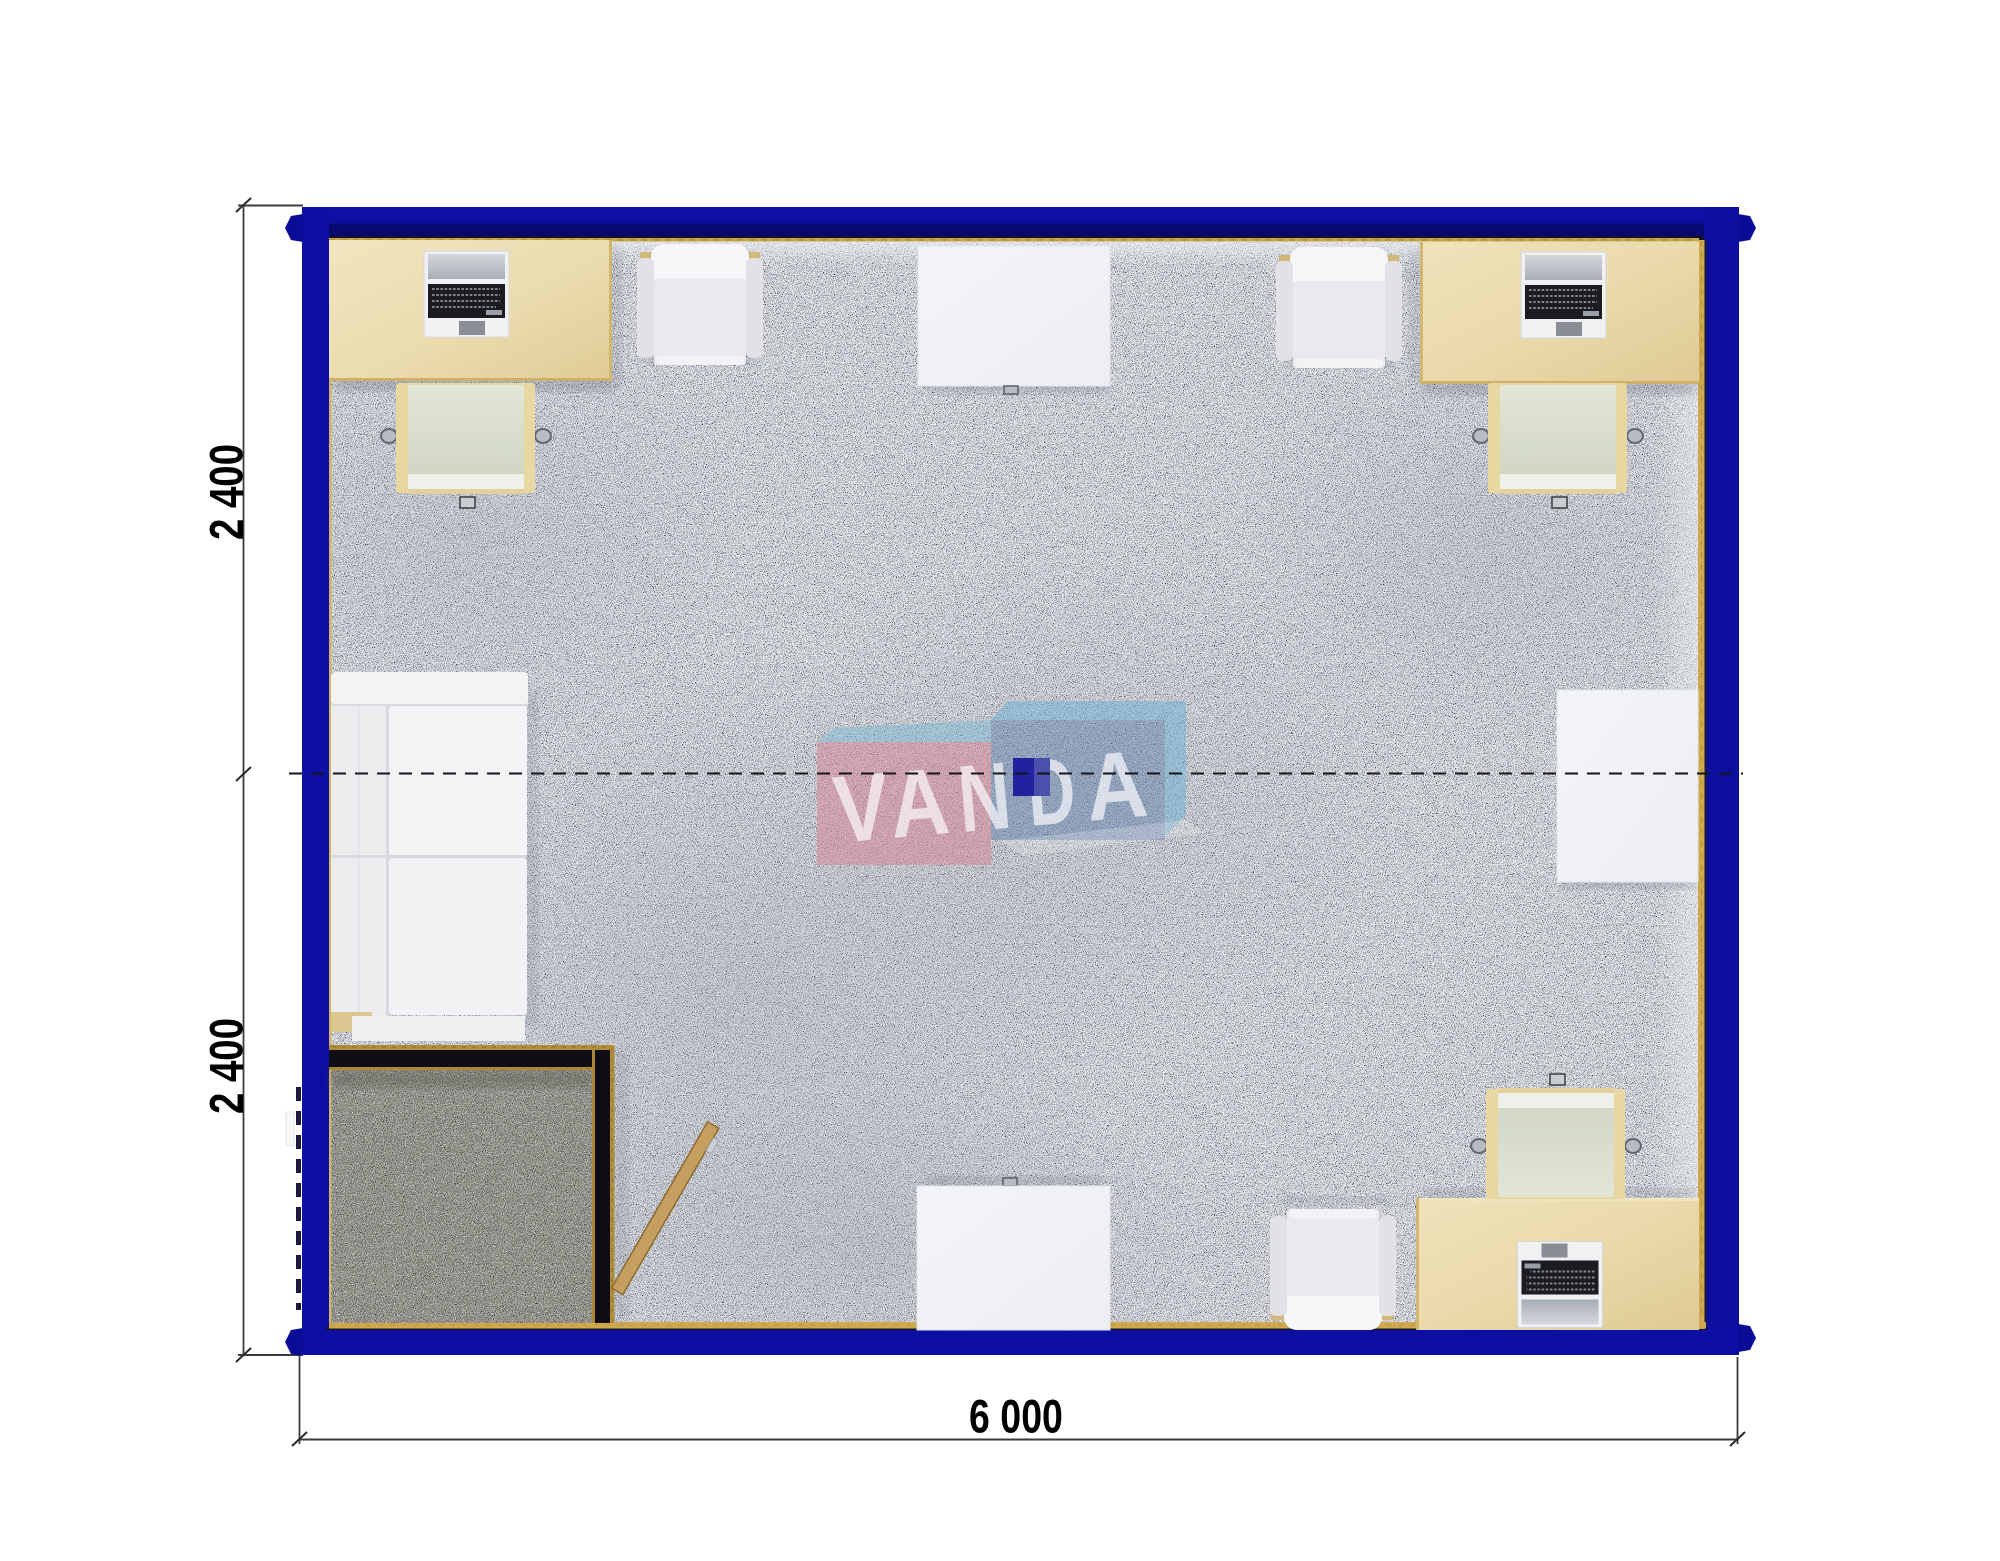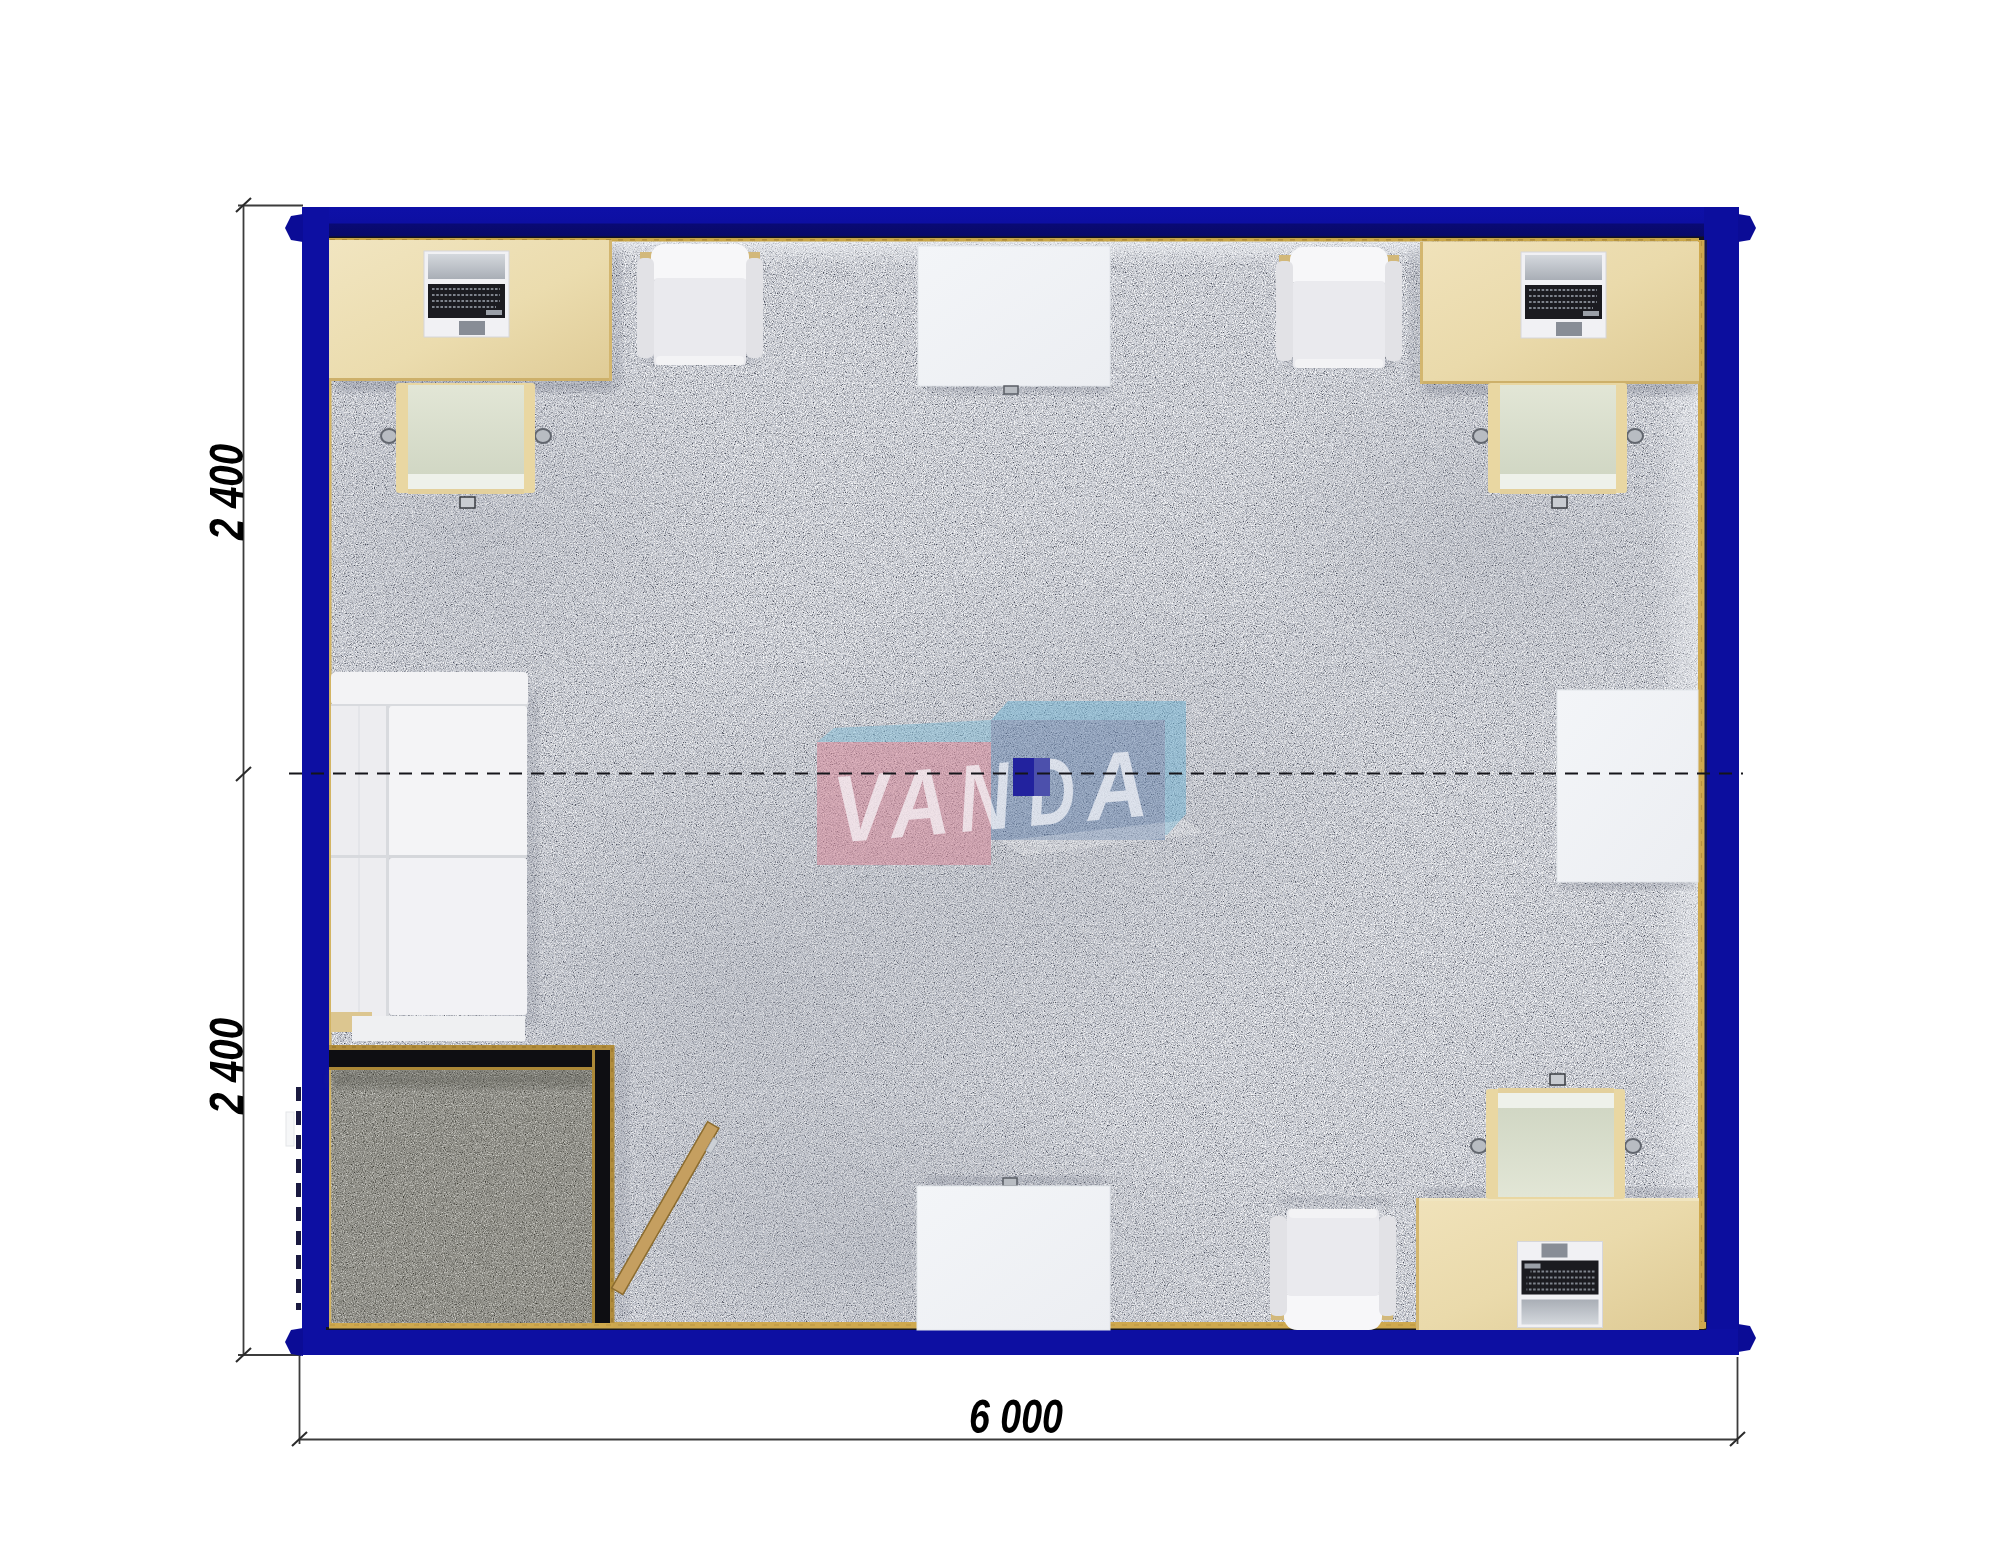--- a/index.html
+++ b/index.html
@@ -1,16 +1,16 @@
 <!DOCTYPE html>
 <html><head>
 <meta charset="utf-8">
 <style>
   html,body{margin:0;padding:0;background:#ffffff;}
-  #page{position:relative;width:2000px;height:1561px;background:#ffffff;font-family:"Liberation Sans",sans-serif;font-style:italic;}
+  #page{position:relative;width:2000px;height:1561px;background:#ffffff;font-family:"Liberation Sans",sans-serif;}
   svg{position:absolute;top:0;left:0;}
 </style>
 </head>
 <body>
 <div id="page">
 <svg width="2000" height="1561" viewBox="0 0 2000 1561">
 <defs>
   <linearGradient id="gTopWall" x1="0" y1="0" x2="0" y2="1">
     <stop offset="0" stop-color="#0e10a8"></stop>
     <stop offset="0.48" stop-color="#0d0fa2"></stop>

